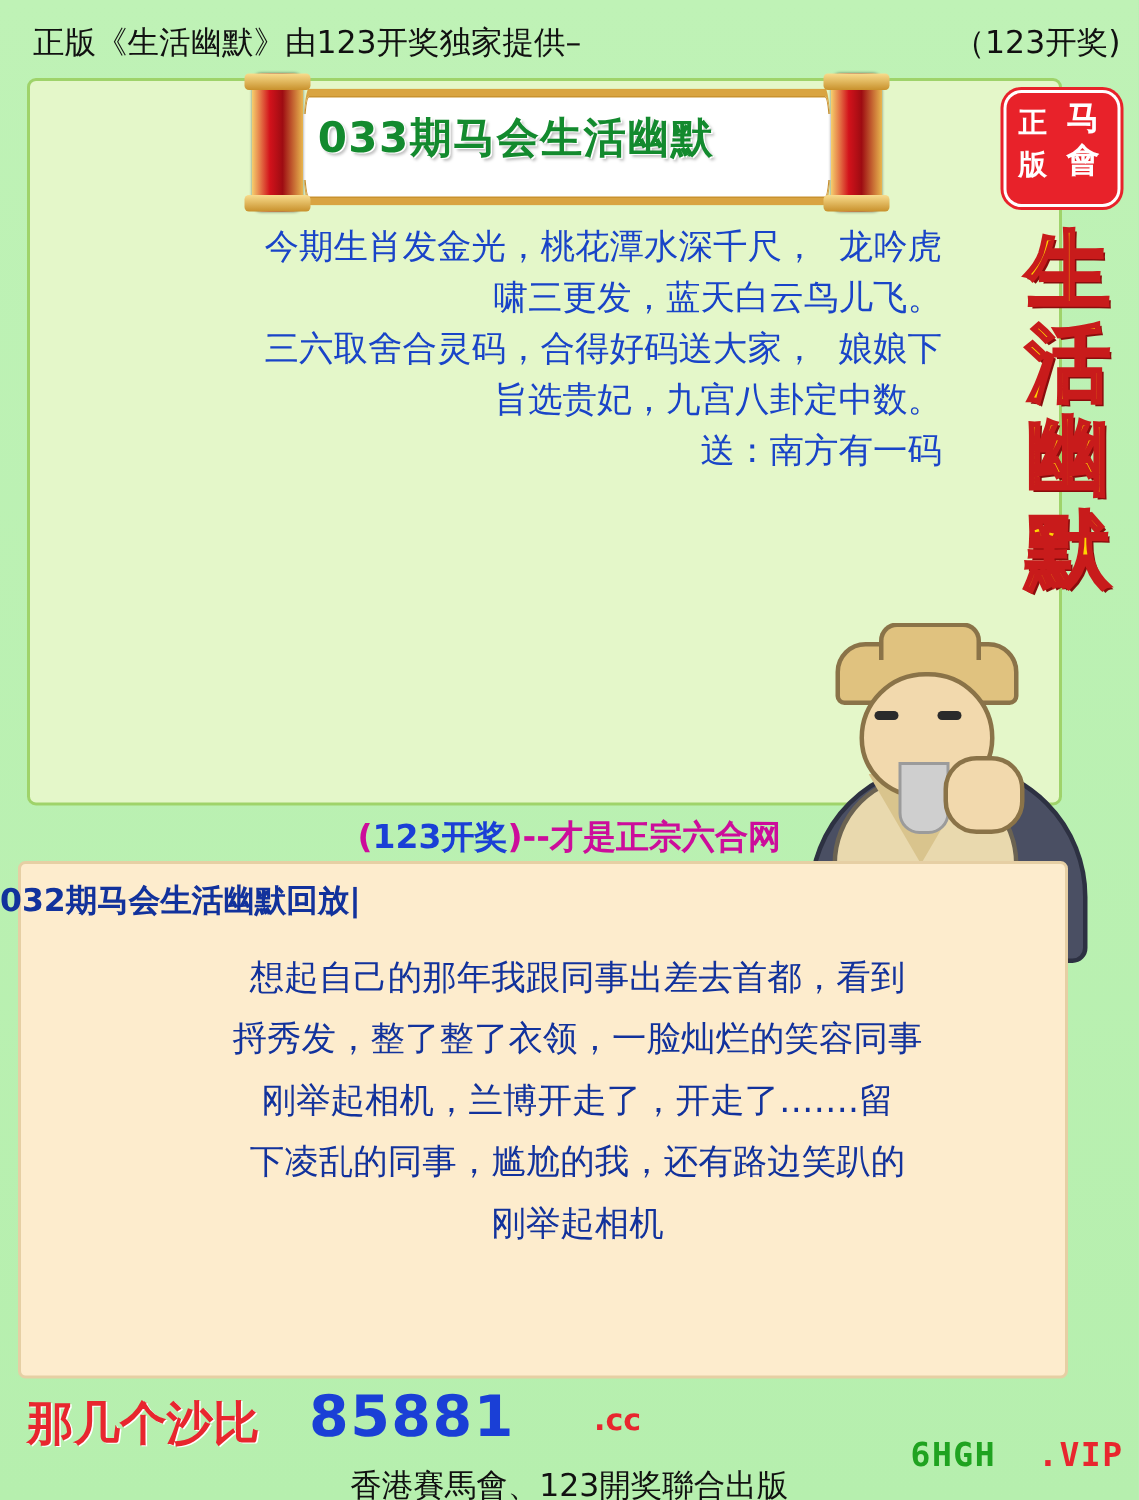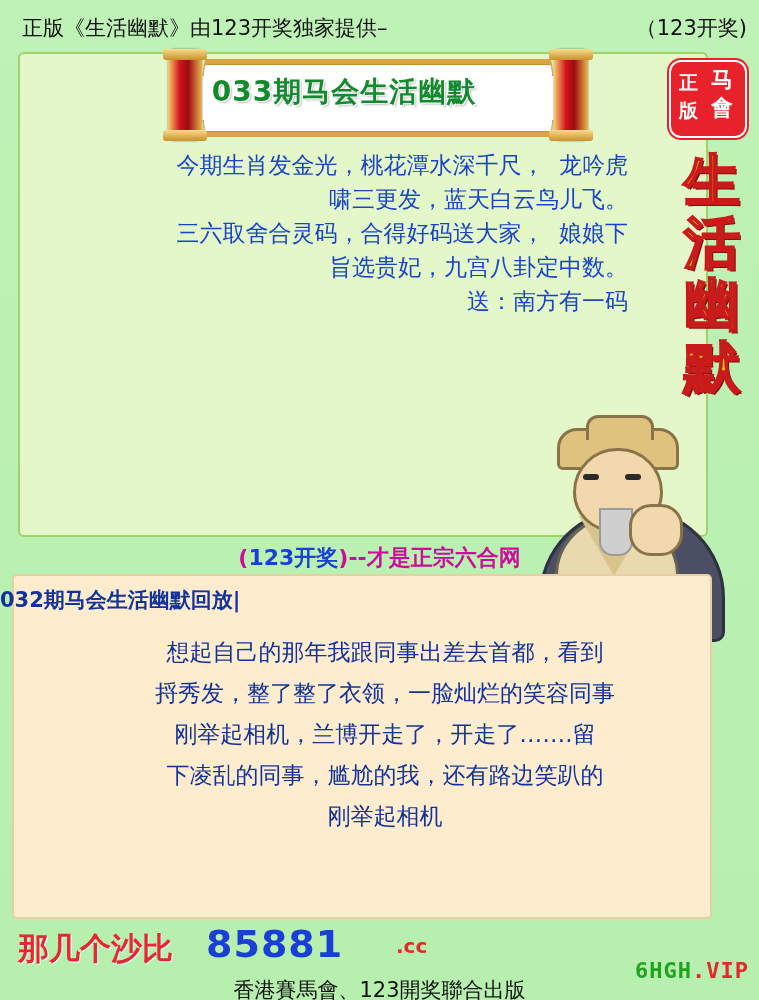--- a/index.html
+++ b/index.html
@@ -352,21 +352,21 @@
   .watermark {
     position: absolute;
     right: 10px;
     top: 958px;
     font-size: 22px;
     font-weight: bold;
     color: #1fa320;
     letter-spacing: 1px;
     font-family: "DejaVu Sans Mono", monospace;
   }
-  .watermark .vip { color: #e8262e; }
+  .watermark .vip { color: #e8262e; margin-left: 28px; }
 </style>
 </head>
 <body>
 
 <div class="page">
 
   <div class="top-bar">
     <div class="top-left">正版《生活幽默》由123开奖独家提供–</div>
     <div class="top-right">（123开奖)</div>
   </div>

